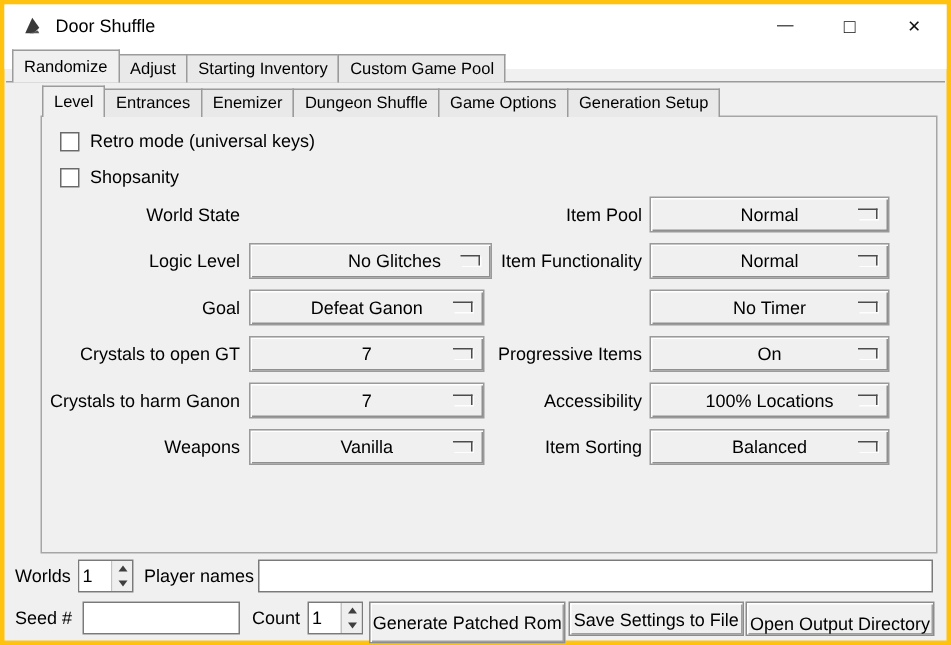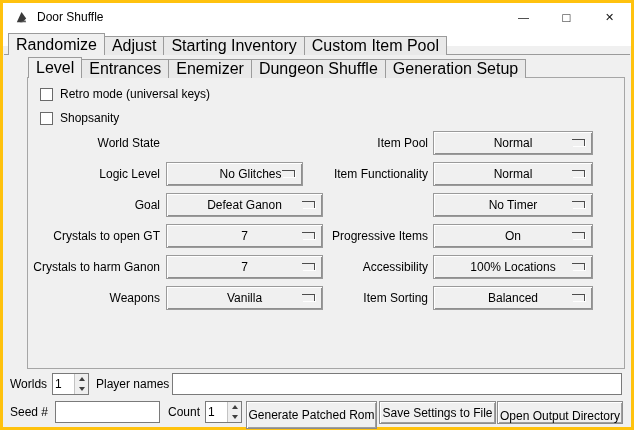--- a/index.html
+++ b/index.html
@@ -8,21 +8,21 @@
           box-shadow:inset 0 0 0 3px #ffc20e;overflow:hidden;font-size:12px;color:#000;}
   
   .titlebar{position:absolute;left:3px;right:3px;top:3px;height:43px;background:#ffffff;}
   .app-icon{position:absolute;left:11px;top:7px;width:15px;height:15px;}
   .title-text{position:absolute;left:34px;top:0;height:28px;line-height:28px;font-size:12px;}
   .win-btns{position:absolute;right:0;top:0;height:28px;display:flex;}
   .win-btn{width:43px;height:28px;display:flex;align-items:center;justify-content:center;
            font-size:11px;color:#111;cursor:default;}
   
   .tabs{position:absolute;display:flex;align-items:flex-end;z-index:4;}
-  .tab{box-sizing:border-box;padding:0 7px;display:flex;align-items:center;font-size:16px;
+  .tab{box-sizing:border-box;padding:0 7px;display:flex;align-items:center;font-size:11px;
        border:1px solid #9b9b9b;border-bottom:none;background:#e9e9e9;height:19px;cursor:default;justify-content:flex-end;}
   .tab + .tab{margin-left:-1px;}
   .tab.sel{background:#f0f0f0;height:100%;position:relative;z-index:5;}
   .nb-line{position:absolute;border-top:1px solid #9b9b9b;z-index:1;}
   .nb-frame{position:absolute;border:1px solid #a6a6a6;background:#f0f0f0;z-index:1;}
   
   .chk-row{position:absolute;display:flex;align-items:center;gap:7px;height:16px;z-index:2;}
   .chk-box{width:13px;height:13px;background:#fff;border:1px solid #6a6a6a;box-sizing:border-box;}
   
   .opt-label{position:absolute;height:24px;line-height:24px;text-align:right;z-index:2;}
@@ -74,56 +74,59 @@
     <div class="tab sel">
         <span>Randomize</span>
       </div>
     <div class="tab">
         <span>Adjust</span>
       </div>
     <div class="tab">
         <span>Starting Inventory</span>
       </div>
     <div class="tab">
-        <span>Custom Item Pool</span>
+        <span>Custom Game Pool</span>
       </div>
   </div>
   <div class="nb-line" style="left:4px;width:626px;top:54px;"></div>
 
   <div class="tabs" style="left:28px;top:57px;height:21px;">
     <div class="tab sel">
         <span>Level</span>
       </div>
     <div class="tab">
         <span>Entrances</span>
       </div>
     <div class="tab">
         <span>Enemizer</span>
       </div>
     <div class="tab">
         <span>Dungeon Shuffle</span>
       </div>
     <div class="tab">
+        <span>Game Options</span>
+      </div>
+    <div class="tab">
         <span>Generation Setup</span>
       </div>
   </div>
   <div class="nb-frame" style="left:27px;top:77px;width:596px;height:290px;"></div>
 
   <div class="chk-row" style="left:40px;top:86px;">
     <div class="chk-box"></div>
     <span>Retro mode (universal keys)</span>
   </div>
   <div class="chk-row" style="left:40px;top:110px;">
     <div class="chk-box"></div>
     <span>Shopsanity</span>
   </div>
 
   <div class="opt-label" style="left:20px;width:140px;top:131px;">World State</div>
   <div class="opt-label" style="left:20px;width:140px;top:162px;">Logic Level</div>
-  <div class="dropdown" style="left:166px;width:137px;top:162px;padding-left:32px;">
+  <div class="dropdown" style="left:166px;width:162px;top:162px;padding-left:32px;">
     <span>No Glitches</span>
       <i class="mb-ind"></i>
   </div>
   <div class="opt-label" style="left:20px;width:140px;top:193px;">Goal</div>
   <div class="dropdown" style="left:166px;width:157px;top:193px;">
     <span>Defeat Ganon</span>
       <i class="mb-ind"></i>
   </div>
   <div class="opt-label" style="left:20px;width:140px;top:224px;">Crystals to open GT</div>
   <div class="dropdown" style="left:166px;width:157px;top:224px;">

